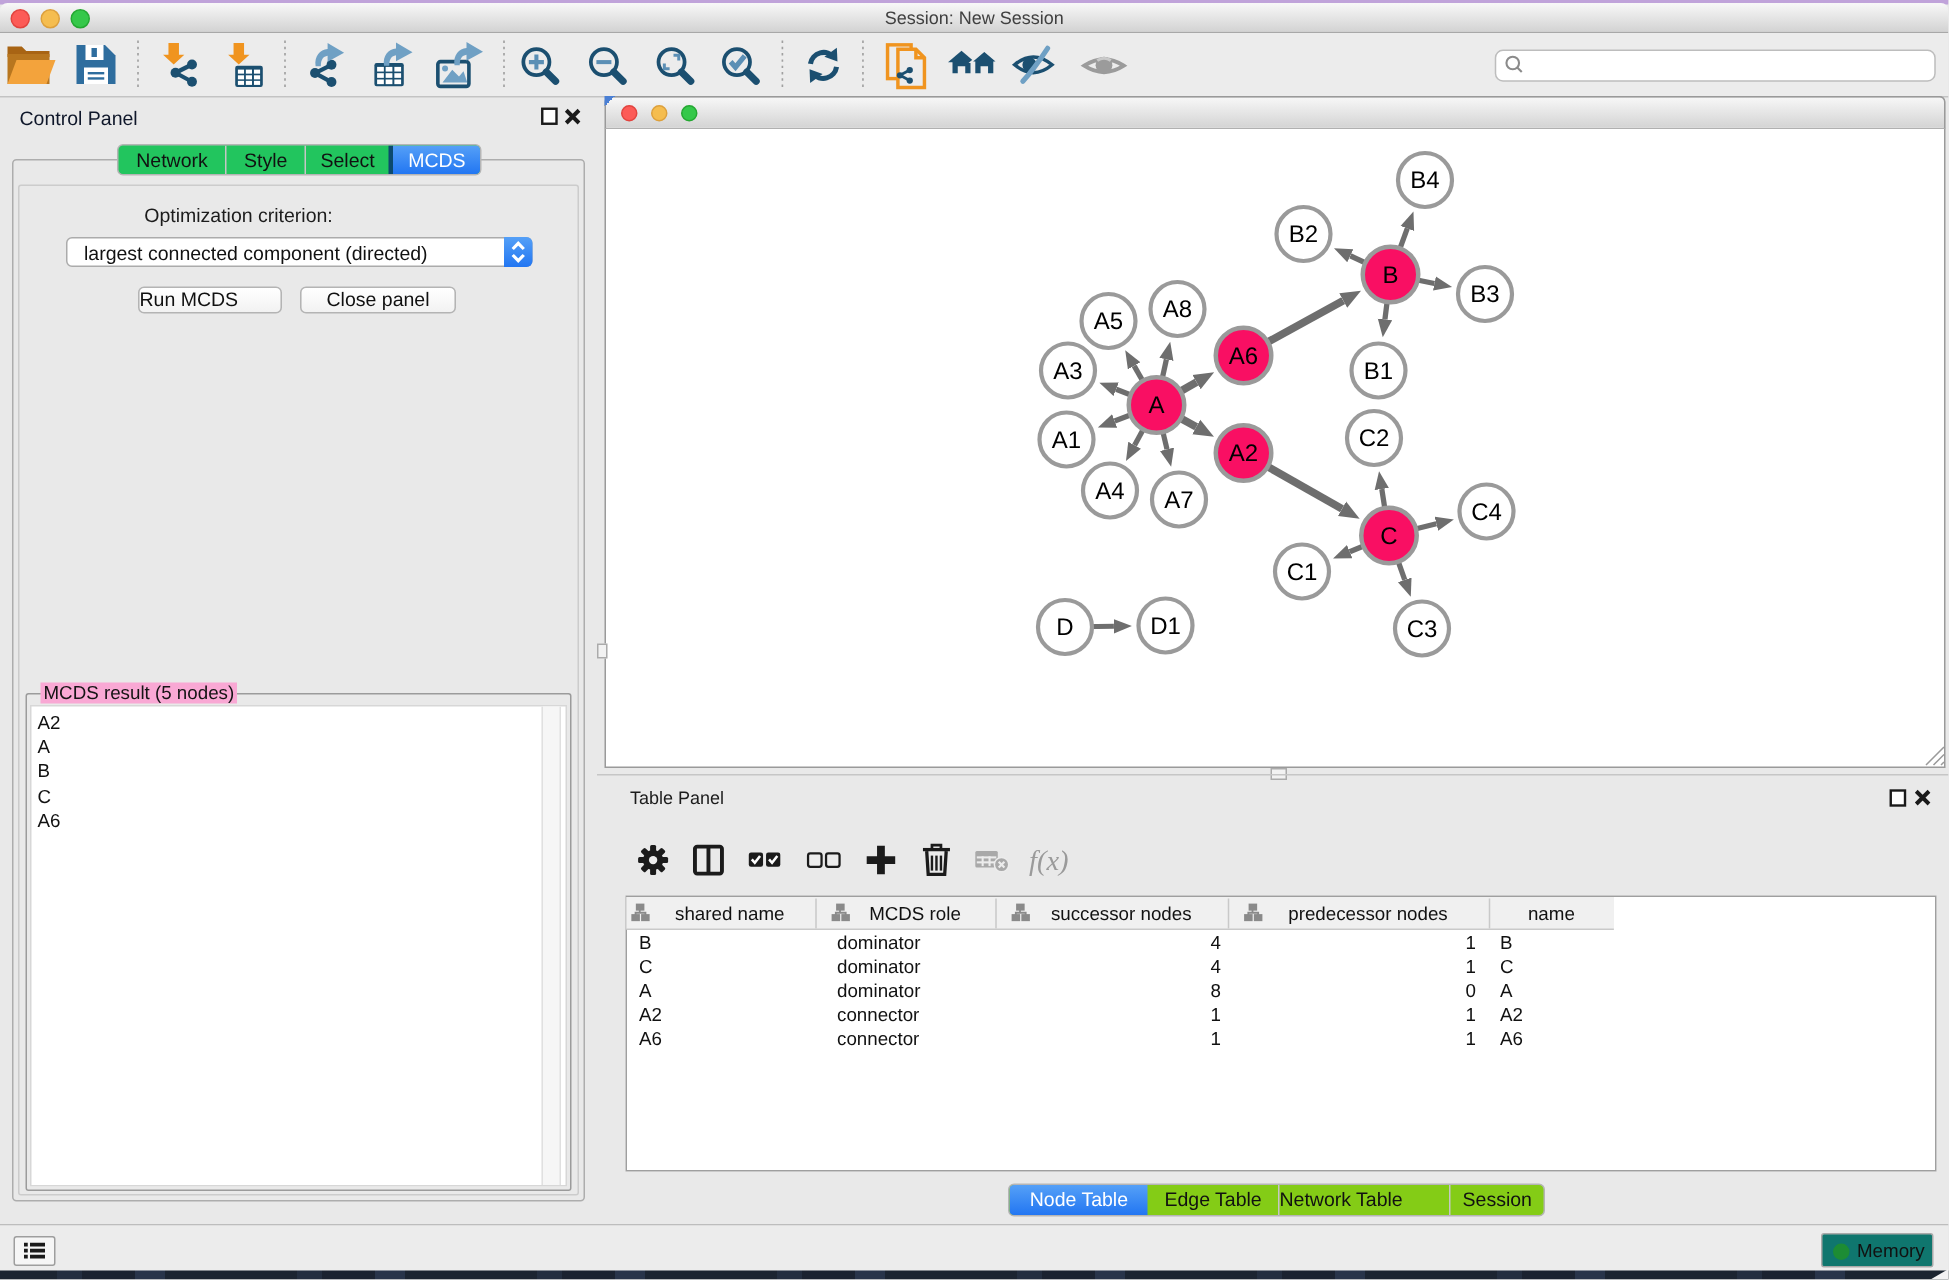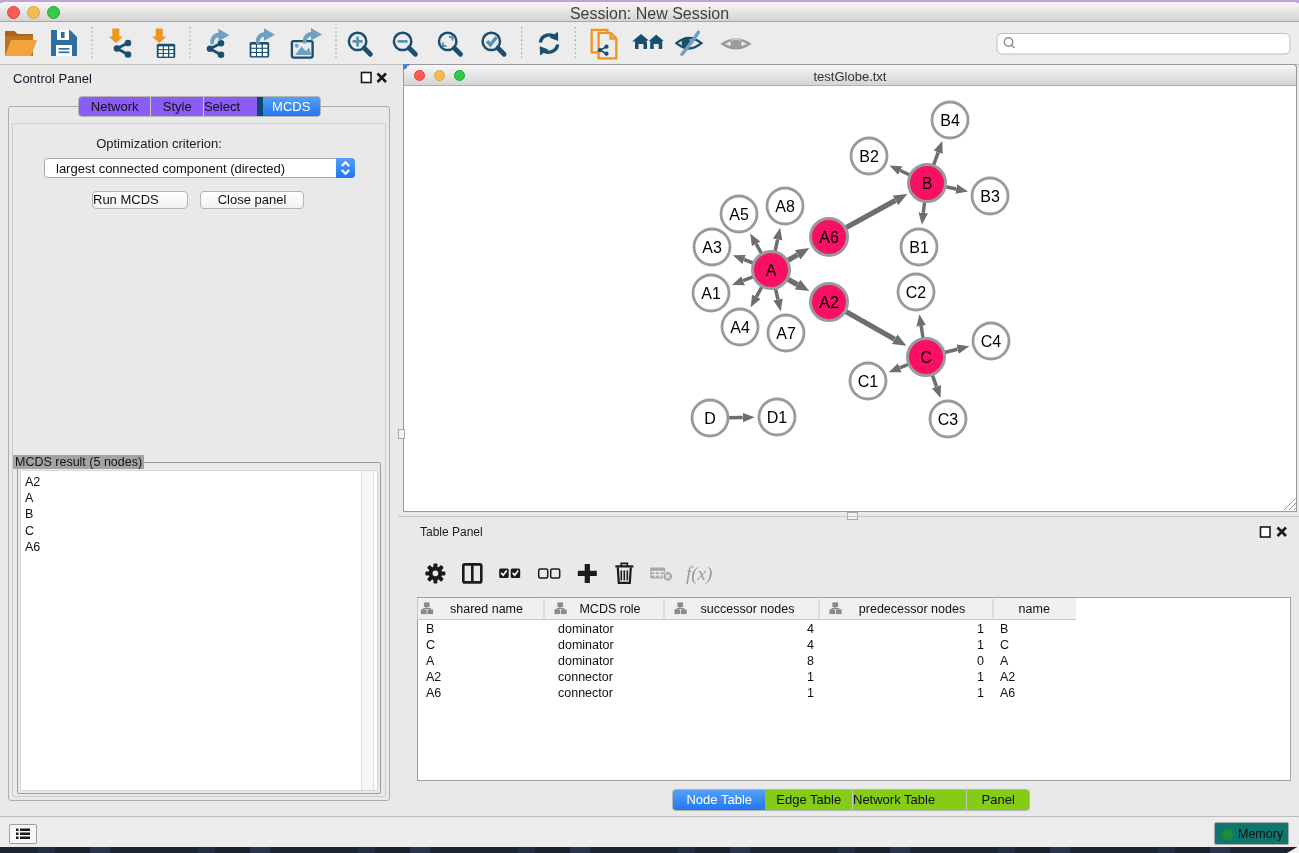--- a/index.html
+++ b/index.html
@@ -10,62 +10,61 @@
 svg { display:block; }
 </style>
 </head>
 <body>
 
 <div class="abs" style="left:0;top:0;width:1299px;height:3px;background:#c0a3da"></div>
 <div class="abs" style="left:0;top:2px;width:1299px;height:20px;background:linear-gradient(#f8f8f8,#d3d3d3);border-bottom:1px solid #a8a8a8;border-radius:5px 5px 0 0">
   <div class="tl" style="left:7px;top:4px;width:13px;height:13px;background:#fc5b57;border:0.5px solid #e2443f"></div>
   <div class="tl" style="left:27px;top:4px;width:13px;height:13px;background:#f5bd4f;border:0.5px solid #dda03c"></div>
   <div class="tl" style="left:47px;top:4px;width:13px;height:13px;background:#35c84a;border:0.5px solid #24a832"></div>
-  <div class="abs" style="left:0;right:0;top:3px;text-align:center;font-size:16px;color:#404040">Session: New Session</div>
+  <div class="abs" style="left:0;right:0;top:3px;text-align:center;font-size:12px;color:#404040">Session: New Session</div>
 </div>
 
 <div class="abs" id="toolbar" style="left:0;top:22px;width:1299px;height:43px;background:#ececec;border-bottom:1px solid #c3c3c3"></div>
 
 <div class="abs" style="left:13px;top:71px;font-size:13px;color:#0f172a">Control Panel</div>
 
 <div class="abs" style="left:8px;top:106px;width:382px;height:695px;border:1px solid #adadad;border-radius:3px;background:#e9e9e9"></div>
 <div class="abs" style="left:12px;top:123px;width:374px;height:674px;border:1px solid #cccccc;border-radius:2px;background:#e9e9e9"></div>
 
-<div class="abs" style="left:78px;top:96px;width:243px;height:21px;background:#8b5cf6;border:1px solid #b5b5b5;border-radius:4px;overflow:hidden;display:flex">
+<div class="abs" style="left:78px;top:96px;width:243px;height:21px;background:#22c55e;border:1px solid #b5b5b5;border-radius:4px;overflow:hidden;display:flex">
   <div style="width:73px;border-right:1px solid #c6c6c6;text-align:center;font-size:13px;line-height:19px;color:#111">Network</div>
   <div style="width:53px;border-right:1px solid #c6c6c6;text-align:center;font-size:13px;line-height:19px;color:#111">Style</div>
-  <div style="width:59px;border-right:6px solid #0c4a6e;text-align:left;font-size:13px;line-height:19px;color:#111">Select</div>
+  <div style="width:59px;border-right:3px solid #0c4a6e;text-align:center;font-size:13px;line-height:19px;color:#111">Select</div>
   <div style="width:58px;background:linear-gradient(#55a0f7,#2276f2);text-align:center;font-size:13px;line-height:19px;color:#fff">MCDS</div>
 </div>
 <div class="abs" style="left:0;top:136px;width:318px;text-align:center;font-size:13px;color:#1c1c1c">Optimization criterion:</div>
 
 <div class="abs" style="left:44px;top:158px;width:311px;height:20px;background:#fff;border:1px solid #ababab;border-radius:4px">
   <div class="abs" style="left:11px;top:2px;font-size:13px;color:#111">largest connected component (directed)</div>
   <div class="abs" style="right:-1px;top:-1px;width:19px;height:20px;border-radius:0 4px 4px 0;background:linear-gradient(#55a0f7,#2276f2)">
     <svg width="19" height="20" viewBox="0 0 19 20">
         <path d="M5.8 8 L9.5 4.2 L13.2 8" stroke="#fff" stroke-width="2.1" fill="none"></path>
         <path d="M5.8 12 L9.5 15.8 L13.2 12" stroke="#fff" stroke-width="2.1" fill="none"></path>
       </svg>
   </div>
 </div>
 
 <div class="abs" style="left:92px;top:191px;width:96px;height:18px;background:linear-gradient(#ffffff,#f2f2f2);border:1px solid #b4b4b4;border-radius:4px;text-align:left;font-size:13px;line-height:16px;color:#111">Run MCDS</div>
 <div class="abs" style="left:200px;top:191px;width:104px;height:18px;background:linear-gradient(#ffffff,#f2f2f2);border:1px solid #b4b4b4;border-radius:4px;text-align:center;font-size:13px;line-height:16px;color:#111">Close panel</div>
 
 <div class="abs" style="left:17px;top:462px;width:364px;height:332px;border:1px solid #9b9b9b;border-radius:2px"></div>
-<div class="abs" style="left:13px;top:455px;background:#a3a3a3;padding:0 2px;font-size:12.5px;color:#141414">MCDS result (5 nodes)</div>
+<div class="abs" style="left:27px;top:455px;background:#f9a8d4;padding:0 2px;font-size:12.5px;color:#141414">MCDS result (5 nodes)</div>
 <div class="abs" style="left:20px;top:470px;width:358px;height:321px;background:#fff;border:1px solid #d7d7d7;font-size:12.5px;color:#111;line-height:16.2px;padding:3px 0 0 4px">A2<br>A<br>B<br>C<br>A6</div>
 <div class="abs" style="left:361px;top:471px;width:13px;height:319px;background:#f6f6f6;border-left:1px solid #e0e0e0;border-right:1px solid #e0e0e0"></div>
 
 <div class="abs" style="left:403px;top:64px;width:894px;height:448px;background:#fff;border:1px solid #9a9a9a;border-radius:4px 4px 0 0"></div>
 <div class="abs" style="left:403px;top:64px;width:894px;height:22px;background:linear-gradient(#f7f7f7,#d4d4d4);border:1px solid #9a9a9a;border-bottom:1px solid #b0b0b0;border-radius:4px 4px 0 0">
   <div class="tl" style="left:10px;top:5px;width:11px;height:11px;background:#fc5b57;border:0.5px solid #e2443f"></div>
   <div class="tl" style="left:30px;top:5px;width:11px;height:11px;background:#f5bd4f;border:0.5px solid #dda03c"></div>
   <div class="tl" style="left:50px;top:5px;width:11px;height:11px;background:#35c84a;border:0.5px solid #24a832"></div>
-  <div class="abs" style="left:0;right:0;top:4px;text-align:center;font-size:13px;color:#333">testGlobe.txt</div>
 </div>
 
 <div class="abs" style="left:403px;top:64px;width:7px;height:7px;background:linear-gradient(135deg,#4a7fd4 50%,transparent 50%)"></div>
 
 <svg class="abs" style="left:1283px;top:497px" width="14" height="14">
     <path d="M13 1 L1 13 M13 6 L6 13 M13 11 L11 13" stroke="#9a9a9a" stroke-width="1" fill="none"></path>
   </svg>
 
 <div class="abs" style="left:847px;top:512px;width:11px;height:8px;background:#f2f2f2;border:1px solid #ababab"></div>
 <div class="abs" style="left:398px;top:429px;width:7px;height:10px;background:#f2f2f2;border:1px solid #ababab"></div>
@@ -147,21 +146,21 @@
 <div class="abs" id="tablebar" style="left:403px;top:546px;width:896px;height:52px"></div>
 
 <div class="abs" style="left:417px;top:597px;width:874px;height:184px;background:#fff;border:1px solid #9f9f9f"></div>
 <div class="abs" id="thead" style="left:418px;top:598px;width:658px;height:22px;background:#f0f0f0;border-bottom:1px solid #cfcfcf"></div>
 <div class="abs" id="tbody" style="left:418px;top:620px;width:872px;height:160px;font-size:12px;color:#111"></div>
 
 <div class="abs" style="left:672px;top:789px;width:358px;height:22px;background:#84cc16;border:1px solid #b5b5b5;border-radius:4px;overflow:hidden;display:flex">
   <div style="width:93px;background:linear-gradient(#55a0f7,#2276f2);text-align:center;font-size:13px;line-height:20px;color:#fff">Node Table</div>
   <div style="width:88px;border-right:1px solid #c6c6c6;text-align:center;font-size:13px;line-height:20px;color:#111">Edge Table</div>
   <div style="width:115px;border-right:1px solid #c6c6c6;text-align:left;font-size:13px;line-height:20px;color:#111">Network Table</div>
-  <div style="width:62px;text-align:center;font-size:13px;line-height:20px;color:#111">Panel</div>
+  <div style="width:62px;text-align:center;font-size:13px;line-height:20px;color:#111">Session</div>
 </div>
 
 <div class="abs" style="left:0;top:816px;width:1299px;height:1px;background:#bdbdbd"></div>
 <div class="abs" style="left:0;top:817px;width:1299px;height:30px;background:#ececec"></div>
 <div class="abs" style="left:9px;top:824px;width:28px;height:20px;background:#f6f6f6;border:1px solid #9e9e9e;border-radius:2px">
   <svg width="26" height="18" viewBox="0 0 26 18">
       <g fill="#1a1a1a">
         <rect x="6" y="3.5" width="2.5" height="2.5"></rect>
         <rect x="10" y="3.5" width="10" height="2.5"></rect>
         <rect x="6" y="7.5" width="2.5" height="2.5"></rect>

